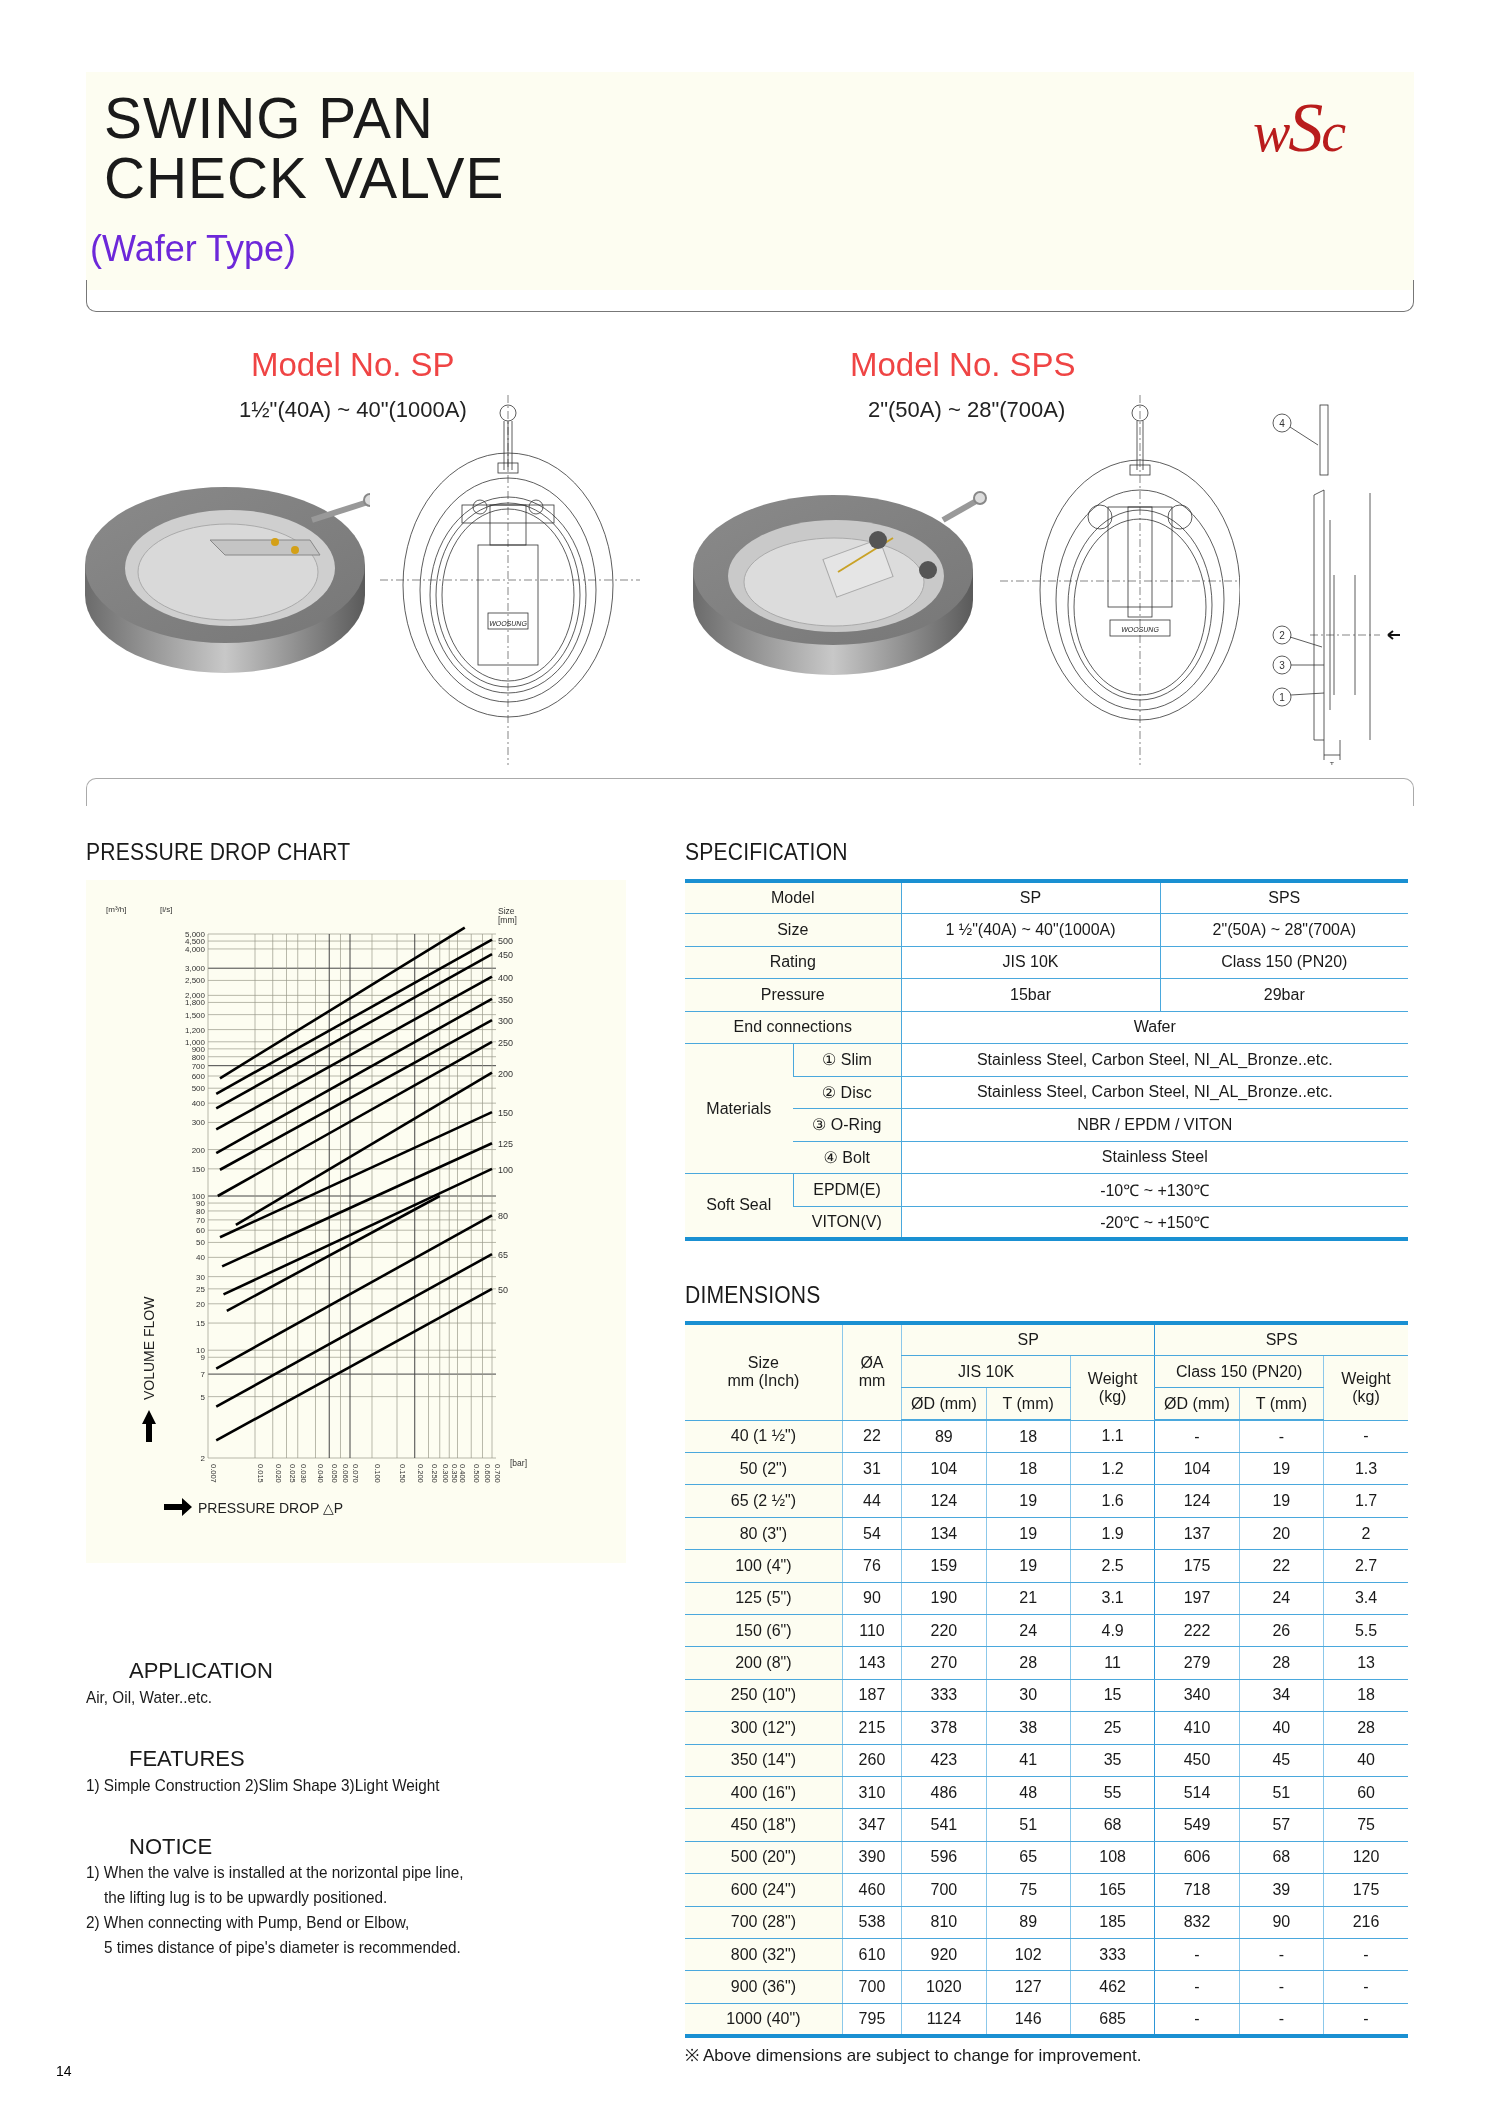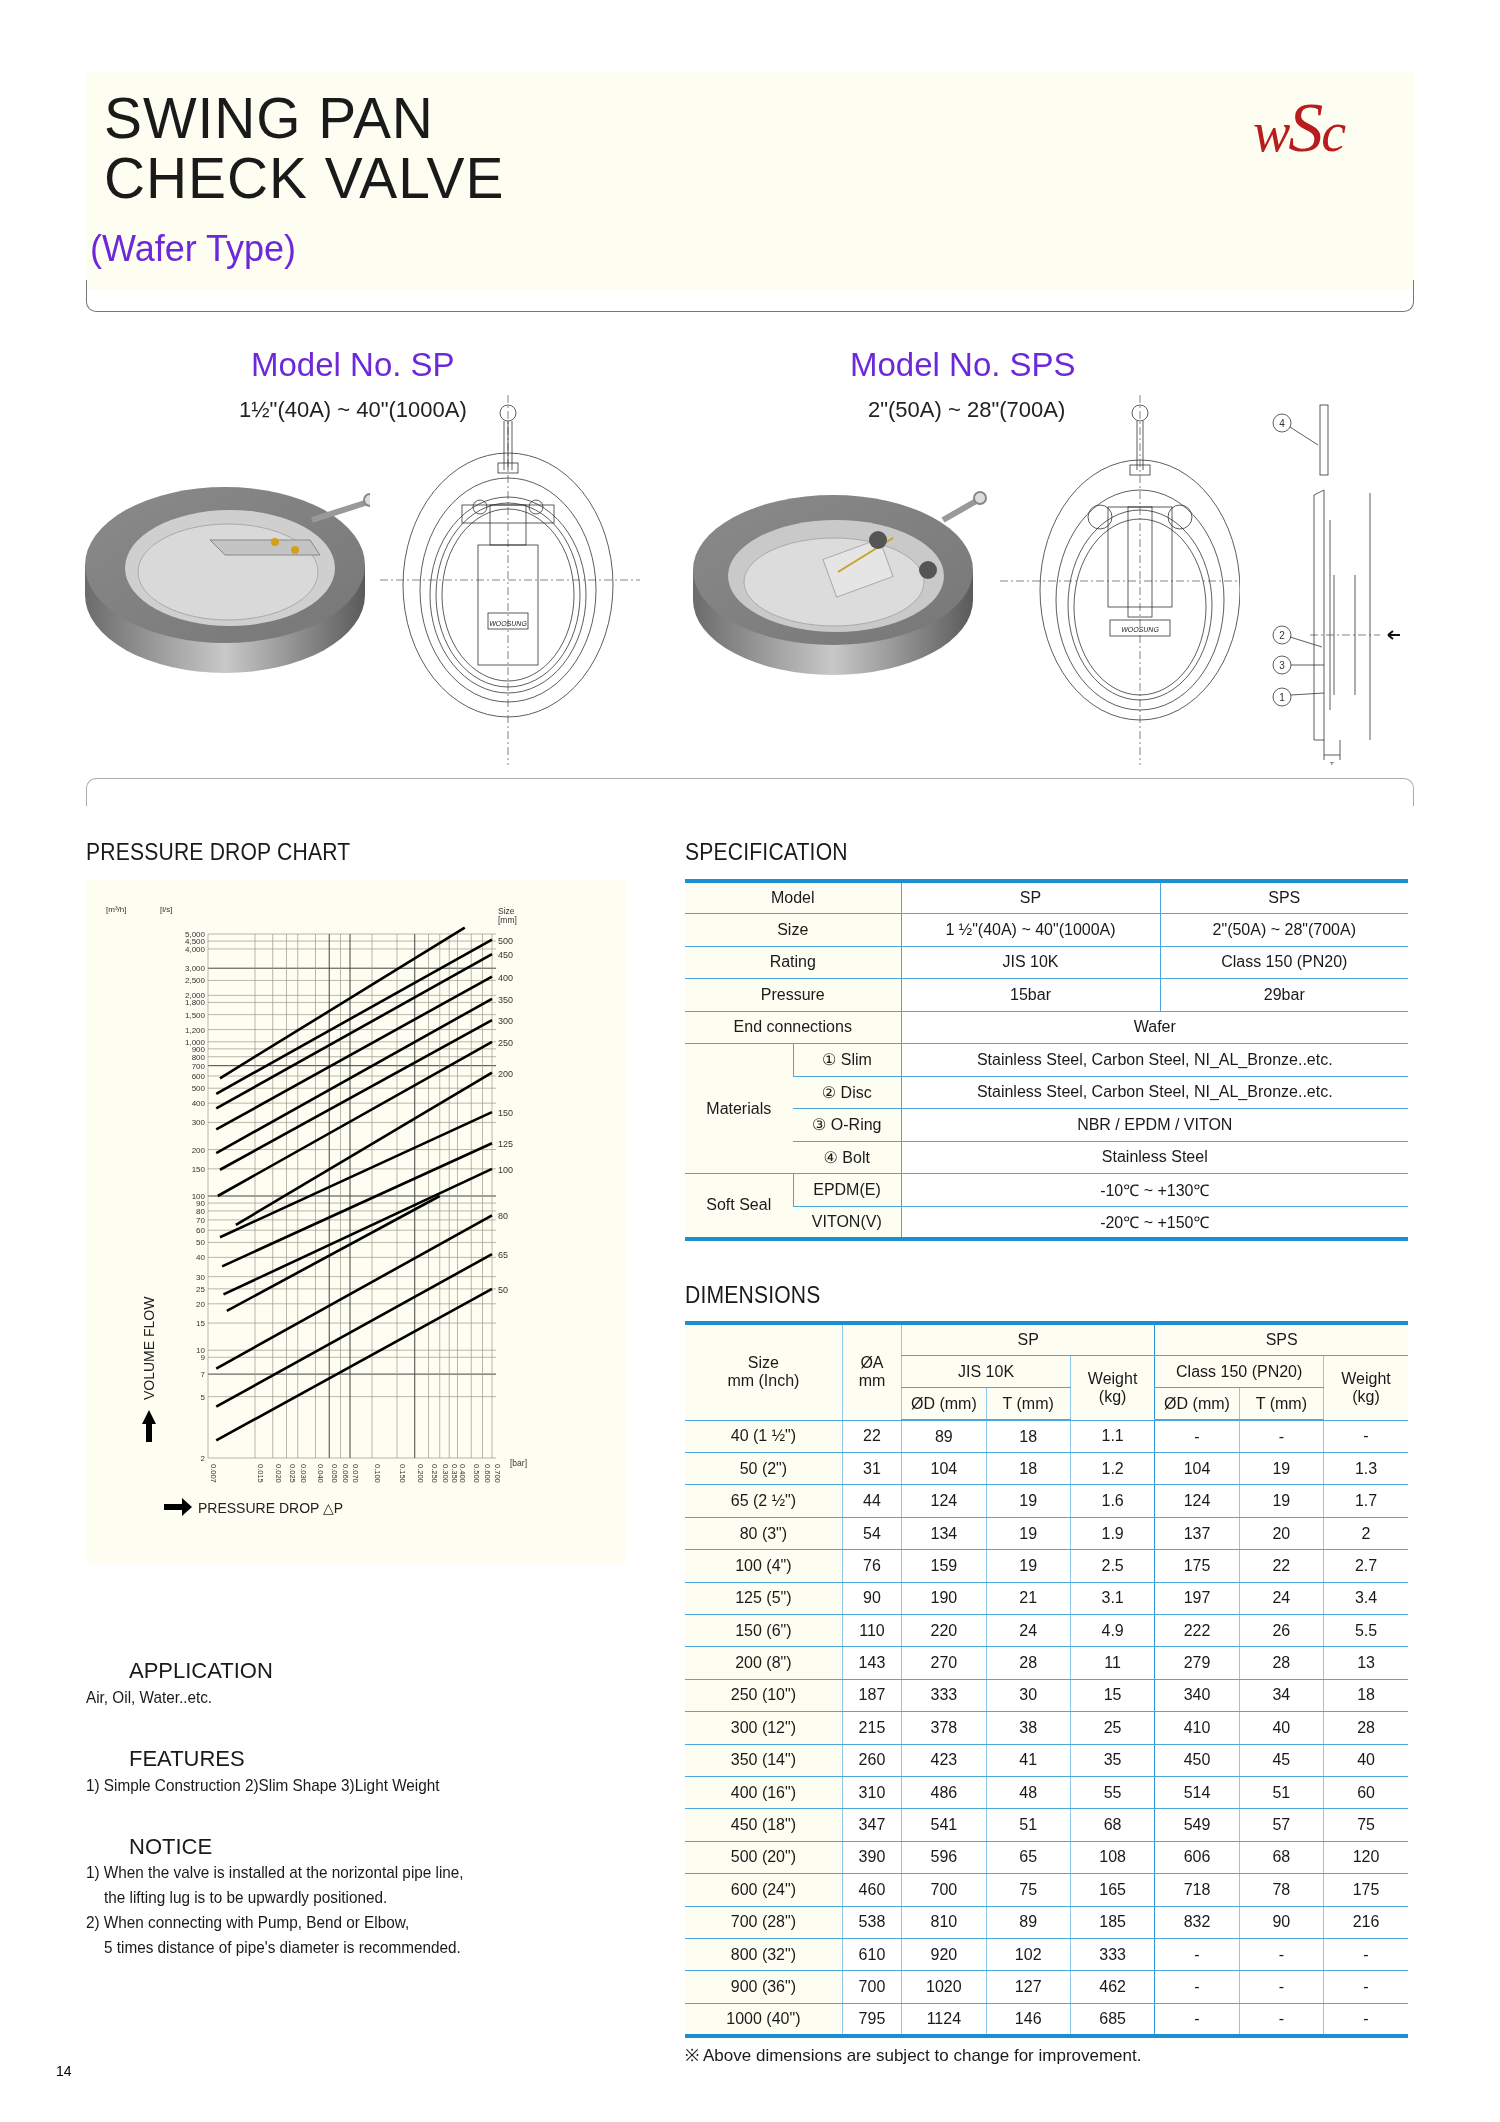--- a/index.html
+++ b/index.html
@@ -10,21 +10,21 @@
   .header-box { position: absolute; left: 86px; top: 72px; width: 1328px; height: 218px; background: #fdfdf1; }
   .header-frame { position: absolute; left: 86px; top: 280px; width: 1328px; height: 32px; border: 1.5px solid #777; border-top: none; border-radius: 0 0 10px 10px; }
   .title-line { position: absolute; left: 104px; font-size: 58px; line-height: 60px; letter-spacing: 1px; color: #1a1a1a; font-weight: normal; transform: scaleX(0.98); transform-origin: left; }
   .title-1 { top: 88px; }
   .title-2 { top: 148px; }
   .subtitle { position: absolute; left: 90px; top: 228px; font-size: 36px; color: #6d28d9; }
   .logo { position: absolute; left: 1253px; top: 88px; font-family: "Liberation Serif", "DejaVu Serif", serif; font-style: italic; font-size: 56px; color: #b91c1c; letter-spacing: -2px; }
   .logo .big { font-size: 70px; }
 
   
-  .model-title { position: absolute; font-size: 33px; color: #6d28d9; }
+  .model-title { position: absolute; font-size: 33px; color: #ef4444; }
   .model-size { position: absolute; font-size: 22px; color: #222; }
   .drawing { position: absolute; }
 
   
   .section-frame { position: absolute; left: 86px; top: 778px; width: 1328px; height: 28px; border: 1.5px solid #aaa; border-bottom: none; border-radius: 10px 10px 0 0; }
 
   .section-heading { position: absolute; font-size: 24px; color: #1a1a1a; letter-spacing: 0.2px; transform: scaleX(0.88); transform-origin: left; }
 
   
   .chart-bg { position: absolute; left: 86px; top: 880px; width: 540px; height: 683px; background: #fdfdf1; }
@@ -584,21 +584,21 @@
         <td>68</td>
         <td>120</td>
       </tr>
       <tr>
         <td class="size-cell">600 (24")</td>
         <td>460</td>
         <td>700</td>
         <td>75</td>
         <td>165</td>
         <td class="thick-left">718</td>
-        <td>78</td>
+        <td>39</td>
         <td>175</td>
       </tr>
       <tr>
         <td class="size-cell">700 (28")</td>
         <td>538</td>
         <td>810</td>
         <td>89</td>
         <td>185</td>
         <td class="thick-left">832</td>
         <td>90</td>

